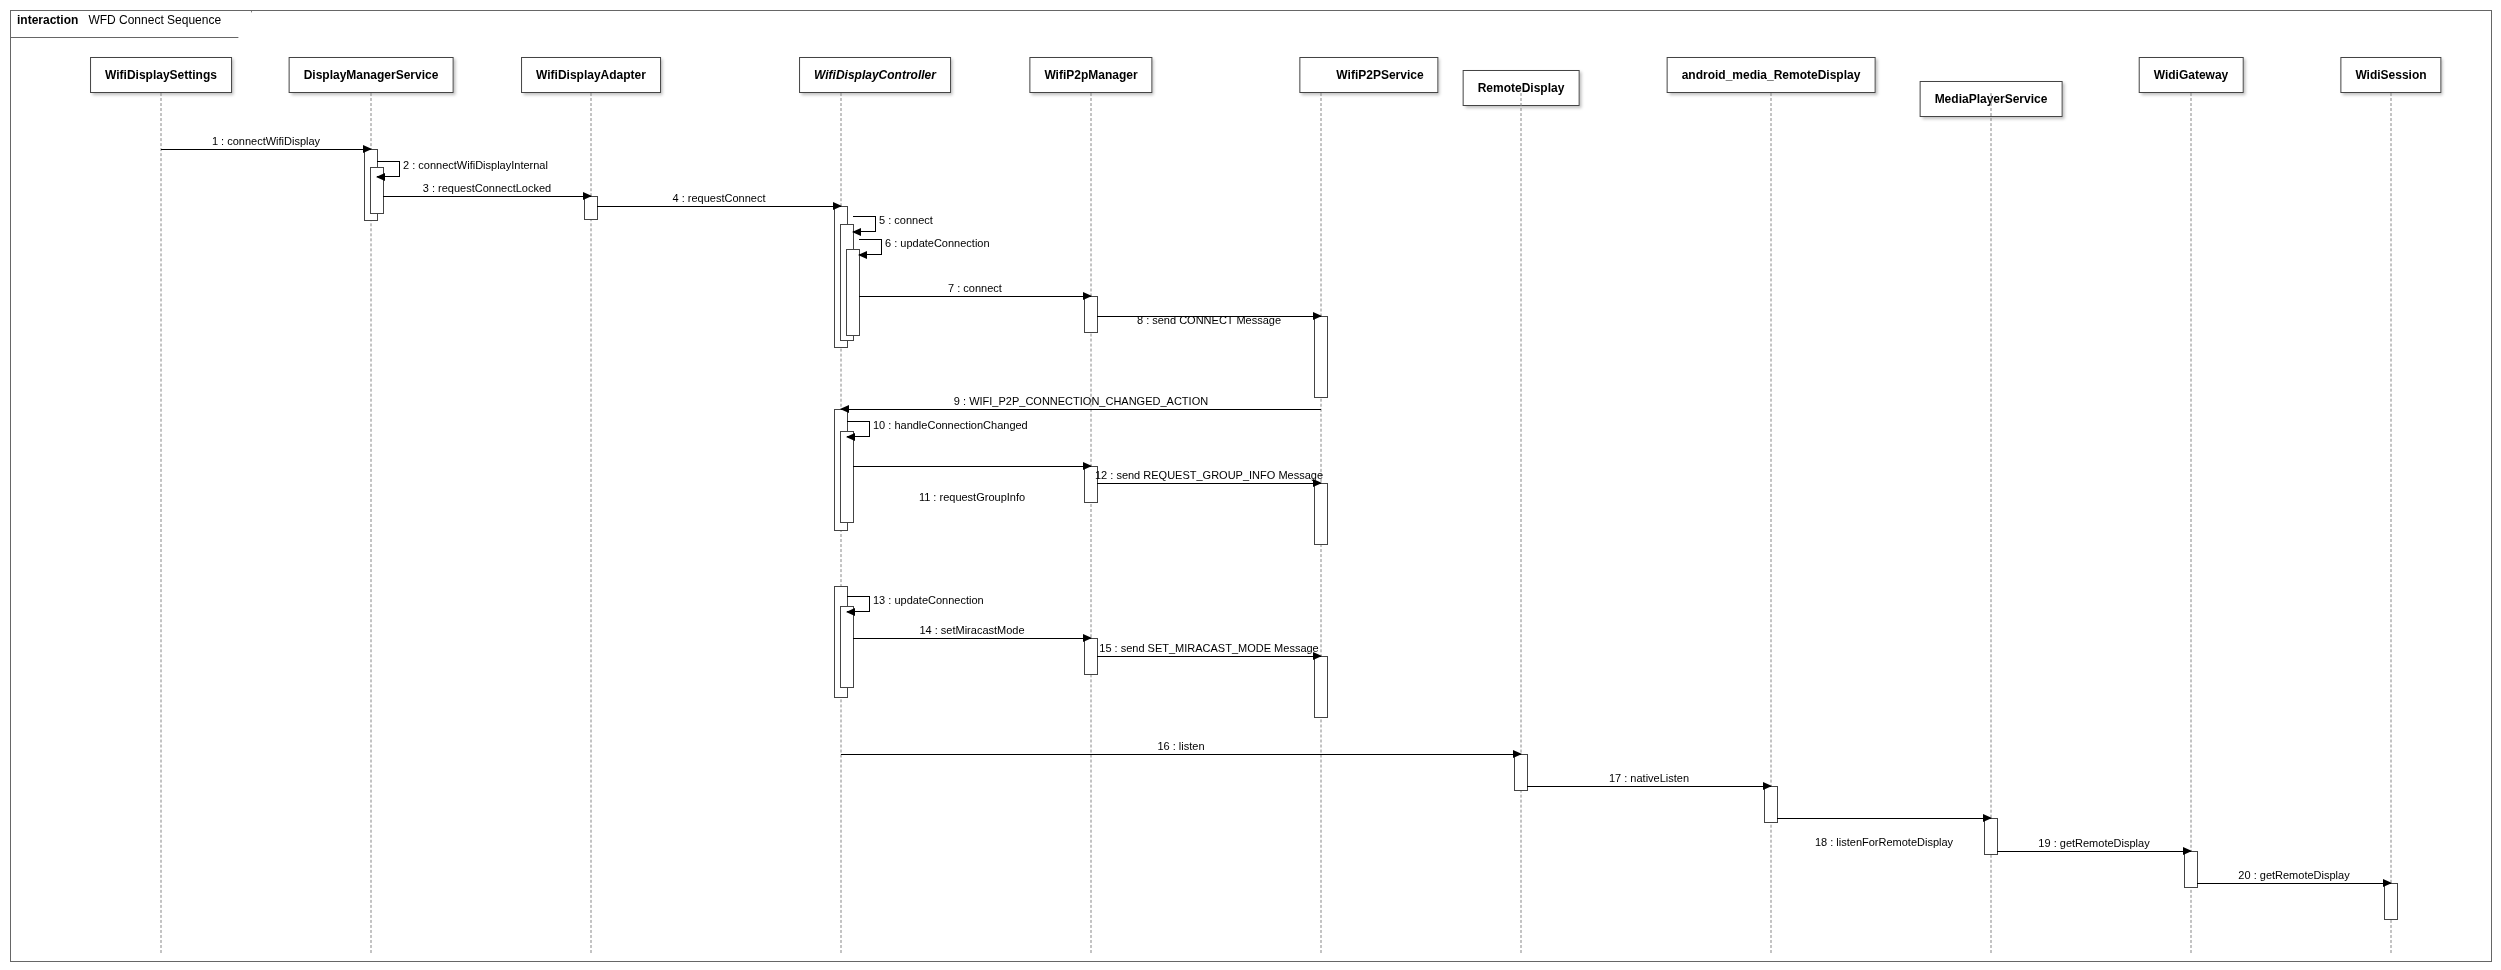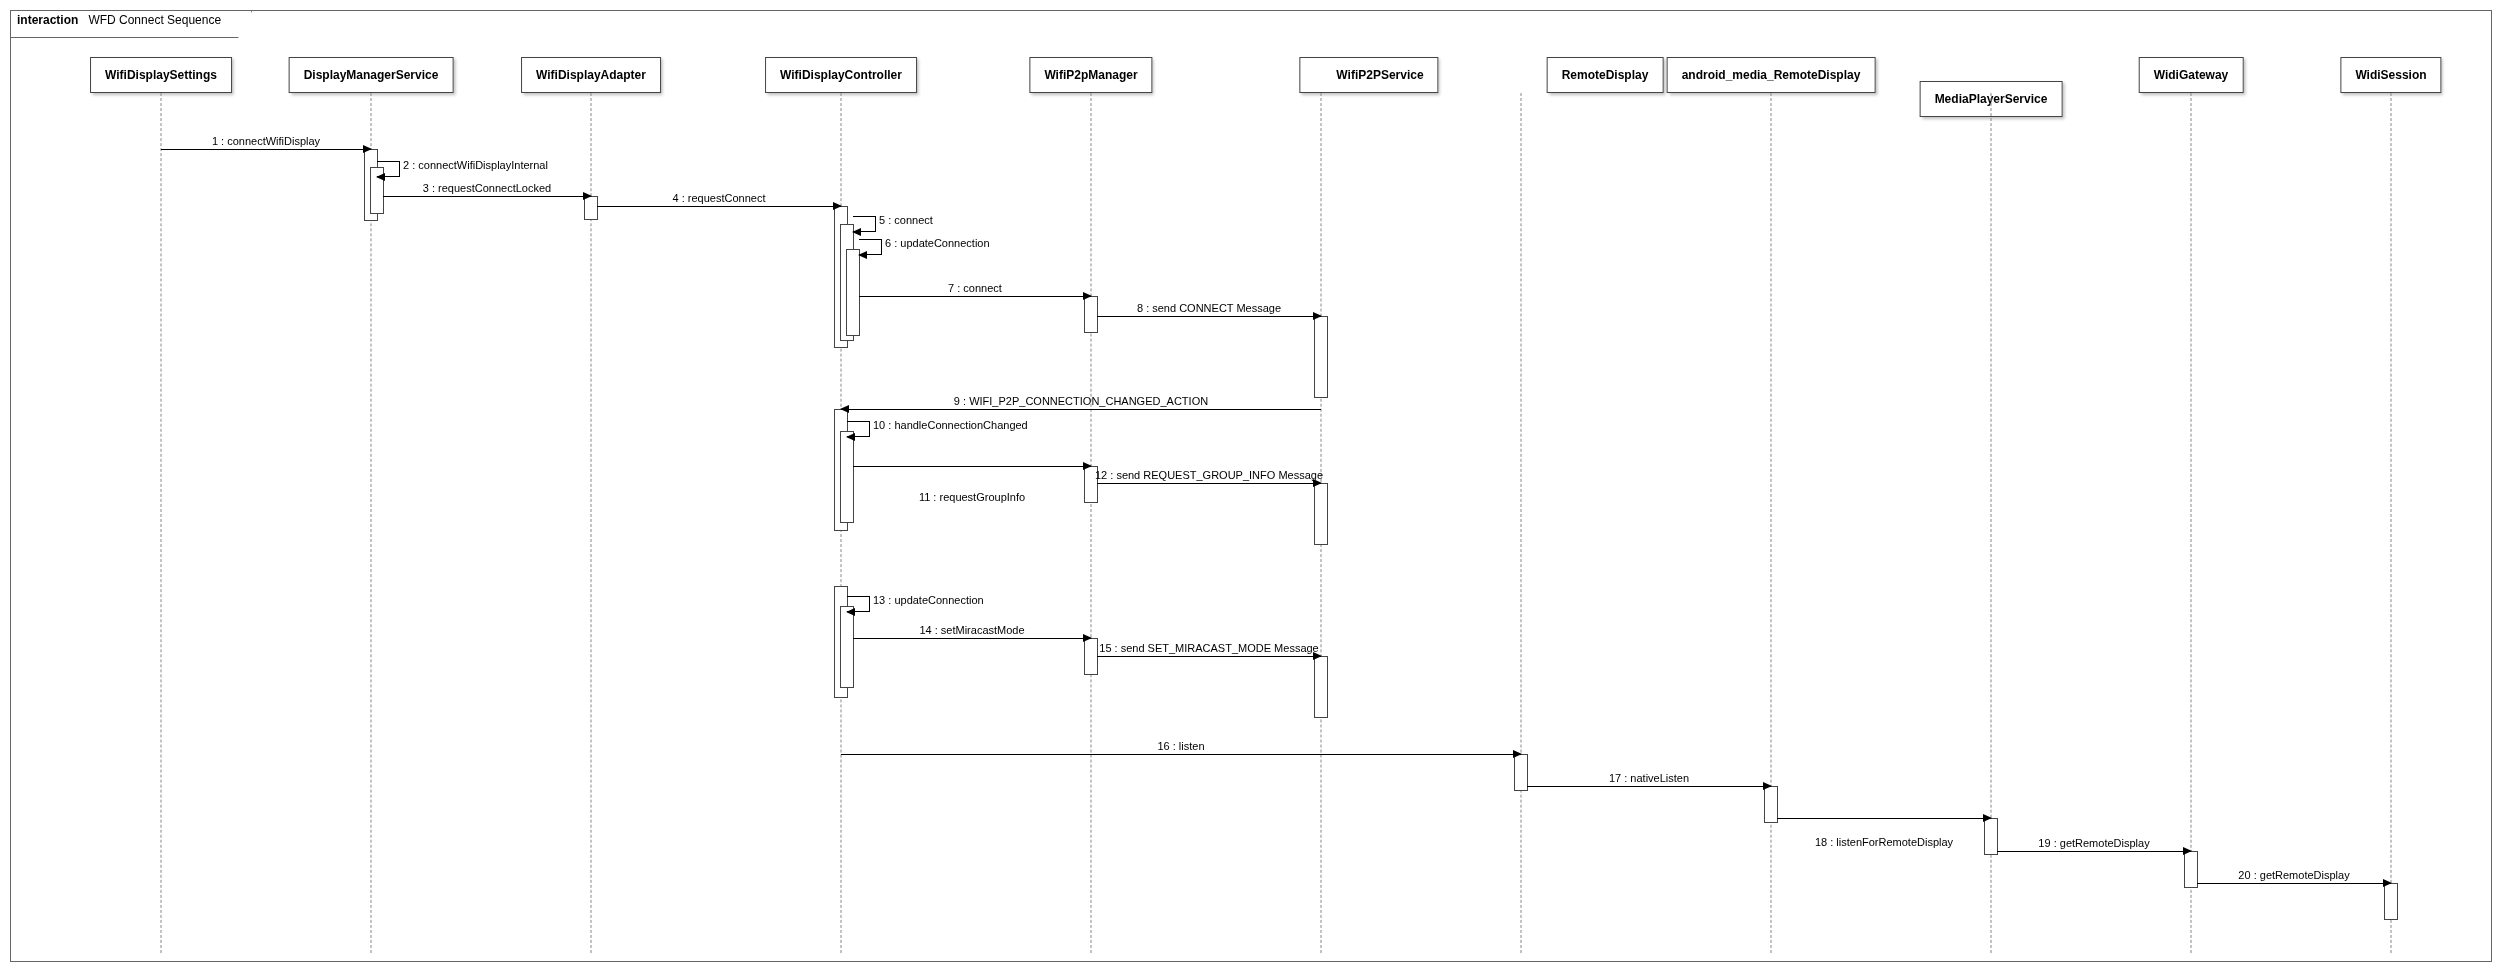--- a/index.html
+++ b/index.html
@@ -142,27 +142,27 @@
       <span>&nbsp;</span>
       <span>WFD Connect Sequence</span>
     </div>
     <div id="canvas">
         <div class="lifeline-head" style="left: 150px;">WifiDisplaySettings</div>
         <div class="lifeline-dash" style="left: 150px;"></div>
         <div class="lifeline-head" style="left: 360px;">DisplayManagerService</div>
         <div class="lifeline-dash" style="left: 360px;"></div>
         <div class="lifeline-head" style="left: 580px;">WifiDisplayAdapter</div>
         <div class="lifeline-dash" style="left: 580px;"></div>
-        <div class="lifeline-head" style="left: 830px;">WifiDisplayController</div>
+        <div class="lifeline-head" style="left: 864px; font-style: italic;">WifiDisplayController</div>
         <div class="lifeline-dash" style="left: 830px;"></div>
         <div class="lifeline-head" style="left: 1080px;">WifiP2pManager</div>
         <div class="lifeline-dash" style="left: 1080px;"></div>
         <div class="lifeline-head" style="left: 1358px; padding-left: 36px;">WifiP2PService</div>
         <div class="lifeline-dash" style="left: 1310px;"></div>
-        <div class="lifeline-head" style="left: 1594px;">RemoteDisplay</div>
+        <div class="lifeline-head" style="left: 1510px; margin-top: 13px;">RemoteDisplay</div>
         <div class="lifeline-dash" style="left: 1510px;"></div>
         <div class="lifeline-head" style="left: 1760px;">android_media_RemoteDisplay</div>
         <div class="lifeline-dash" style="left: 1760px;"></div>
         <div class="lifeline-head" style="left: 1980px; margin-top: 24px;">MediaPlayerService</div>
         <div class="lifeline-dash" style="left: 1980px;"></div>
         <div class="lifeline-head" style="left: 2180px;">WidiGateway</div>
         <div class="lifeline-dash" style="left: 2180px;"></div>
         <div class="lifeline-head" style="left: 2380px;">WidiSession</div>
         <div class="lifeline-dash" style="left: 2380px;"></div>
         <div class="activation" style="left: 360px; top: 138px; height: 70px;"></div>
@@ -194,21 +194,21 @@
         <div class="msg-label" style="left: 476px; top: 184px;">3 : requestConnectLocked</div>
         <div class="msg arrow-right" style="left: 586px; top: 195px; width: 244px;"></div>
         <div class="msg-label" style="left: 708px; top: 194px;">4 : requestConnect</div>
         <div class="self-msg" style="left: 842px; top: 205px; height: 14px;"></div>
         <div class="self-label" style="left: 868px; top: 203px;">5 : connect</div>
         <div class="self-msg" style="left: 848px; top: 228px; height: 14px;"></div>
         <div class="self-label" style="left: 874px; top: 226px;">6 : updateConnection</div>
         <div class="msg arrow-right" style="left: 848px; top: 285px; width: 232px;"></div>
         <div class="msg-label" style="left: 964px; top: 284px;">7 : connect</div>
         <div class="msg arrow-right" style="left: 1086px; top: 305px; width: 224px;"></div>
-        <div class="msg-label" style="left: 1198px; top: 304px;">8 : send CONNECT Message</div>
+        <div class="msg-label" style="left: 1198px; top: 316px;">8 : send CONNECT Message</div>
         <div class="msg arrow-left" style="left: 830px; top: 398px; width: 480px;"></div>
         <div class="msg-label" style="left: 1070px; top: 397px;">9 : WIFI_P2P_CONNECTION_CHANGED_ACTION</div>
         <div class="self-msg" style="left: 836px; top: 410px; height: 14px;"></div>
         <div class="self-label" style="left: 862px; top: 408px;">10 : handleConnectionChanged</div>
         <div class="msg arrow-right" style="left: 842px; top: 455px; width: 238px;"></div>
         <div class="msg-label" style="left: 961px; top: 454px; margin-top: 39px;">11 : requestGroupInfo</div>
         <div class="msg arrow-right" style="left: 1086px; top: 472px; width: 224px;"></div>
         <div class="msg-label" style="left: 1198px; top: 471px;">12 : send REQUEST_GROUP_INFO Message</div>
         <div class="self-msg" style="left: 836px; top: 585px; height: 14px;"></div>
         <div class="self-label" style="left: 862px; top: 583px;">13 : updateConnection</div>

